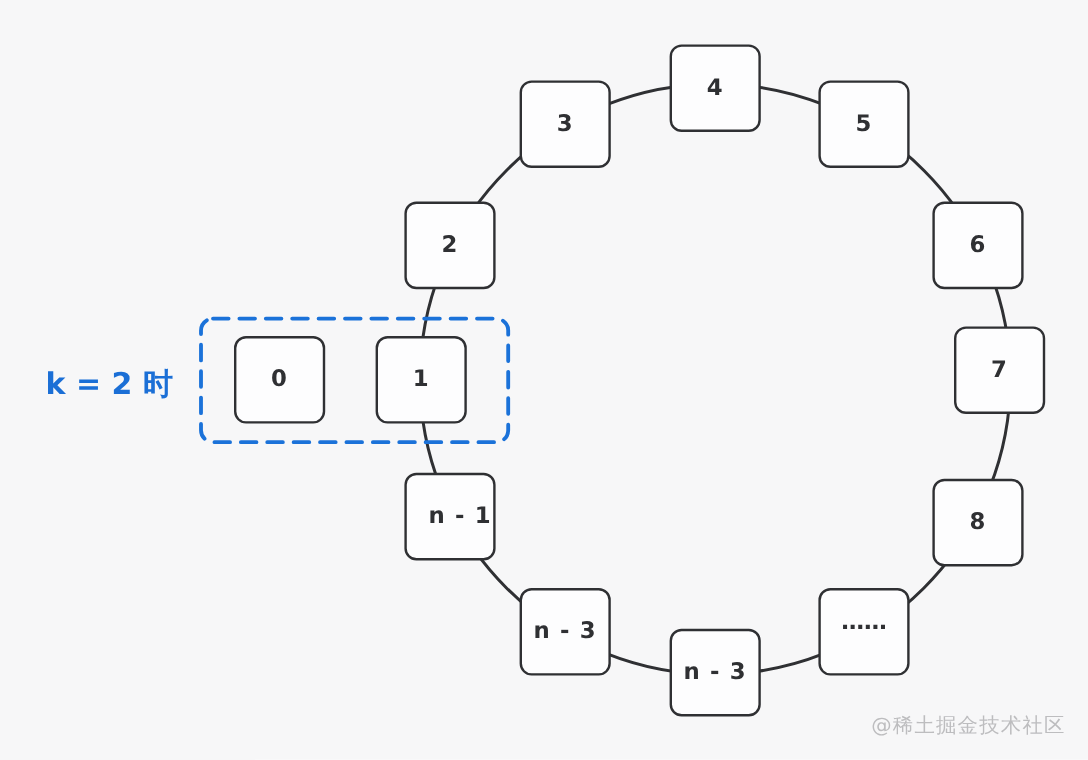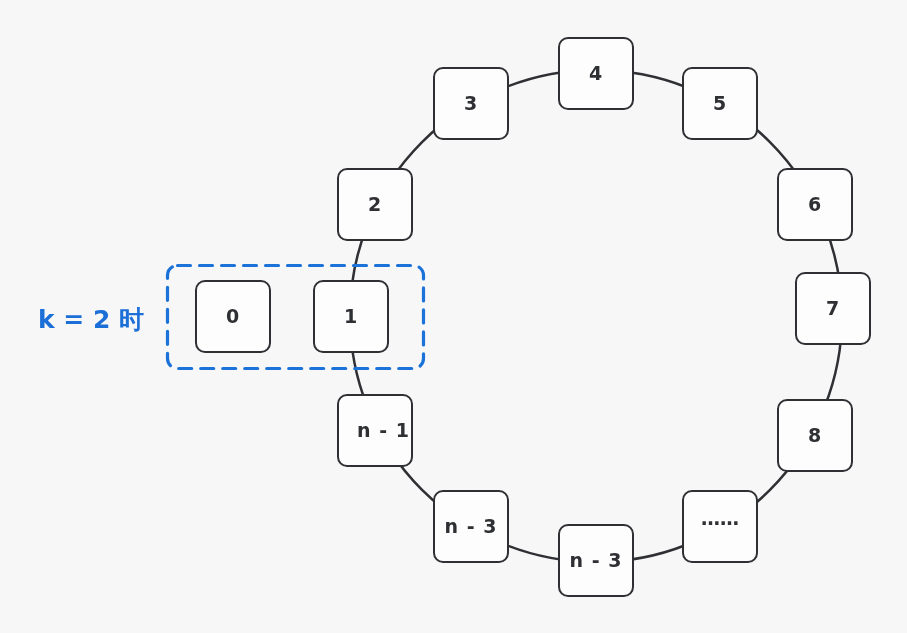--- a/index.html
+++ b/index.html
@@ -102,14 +102,15 @@
       <div class="node" style="left: 433px; top: 489.5px;">
         <span>n - 3</span>
       </div>
       <div class="node" style="left: 337px; top: 393.5px; padding-left: 17px;">
         <span>n - 1</span>
       </div>
     </div>
 
   <div class="annotation-label">k = 2 时</div>
 
+  <div class="watermark">@稀土掘金技术社区</div>
 
 </div>
 
 </body></html>

